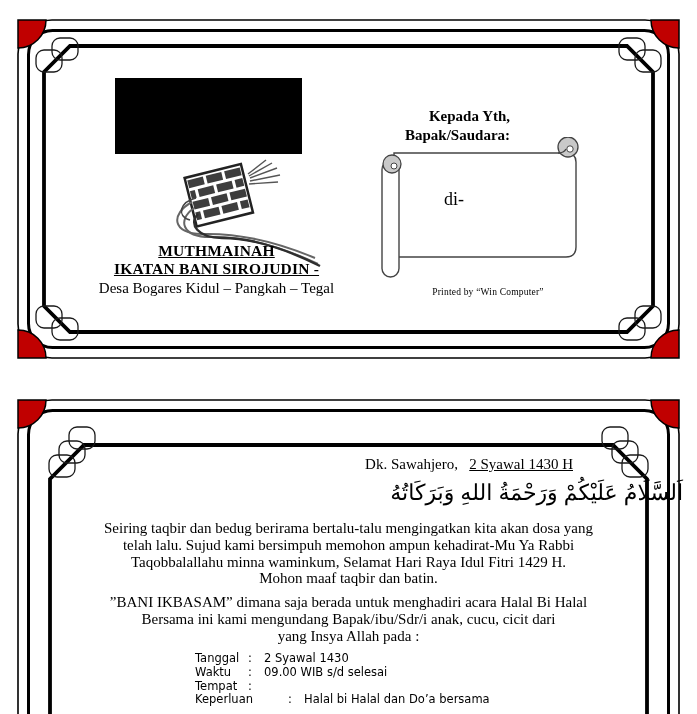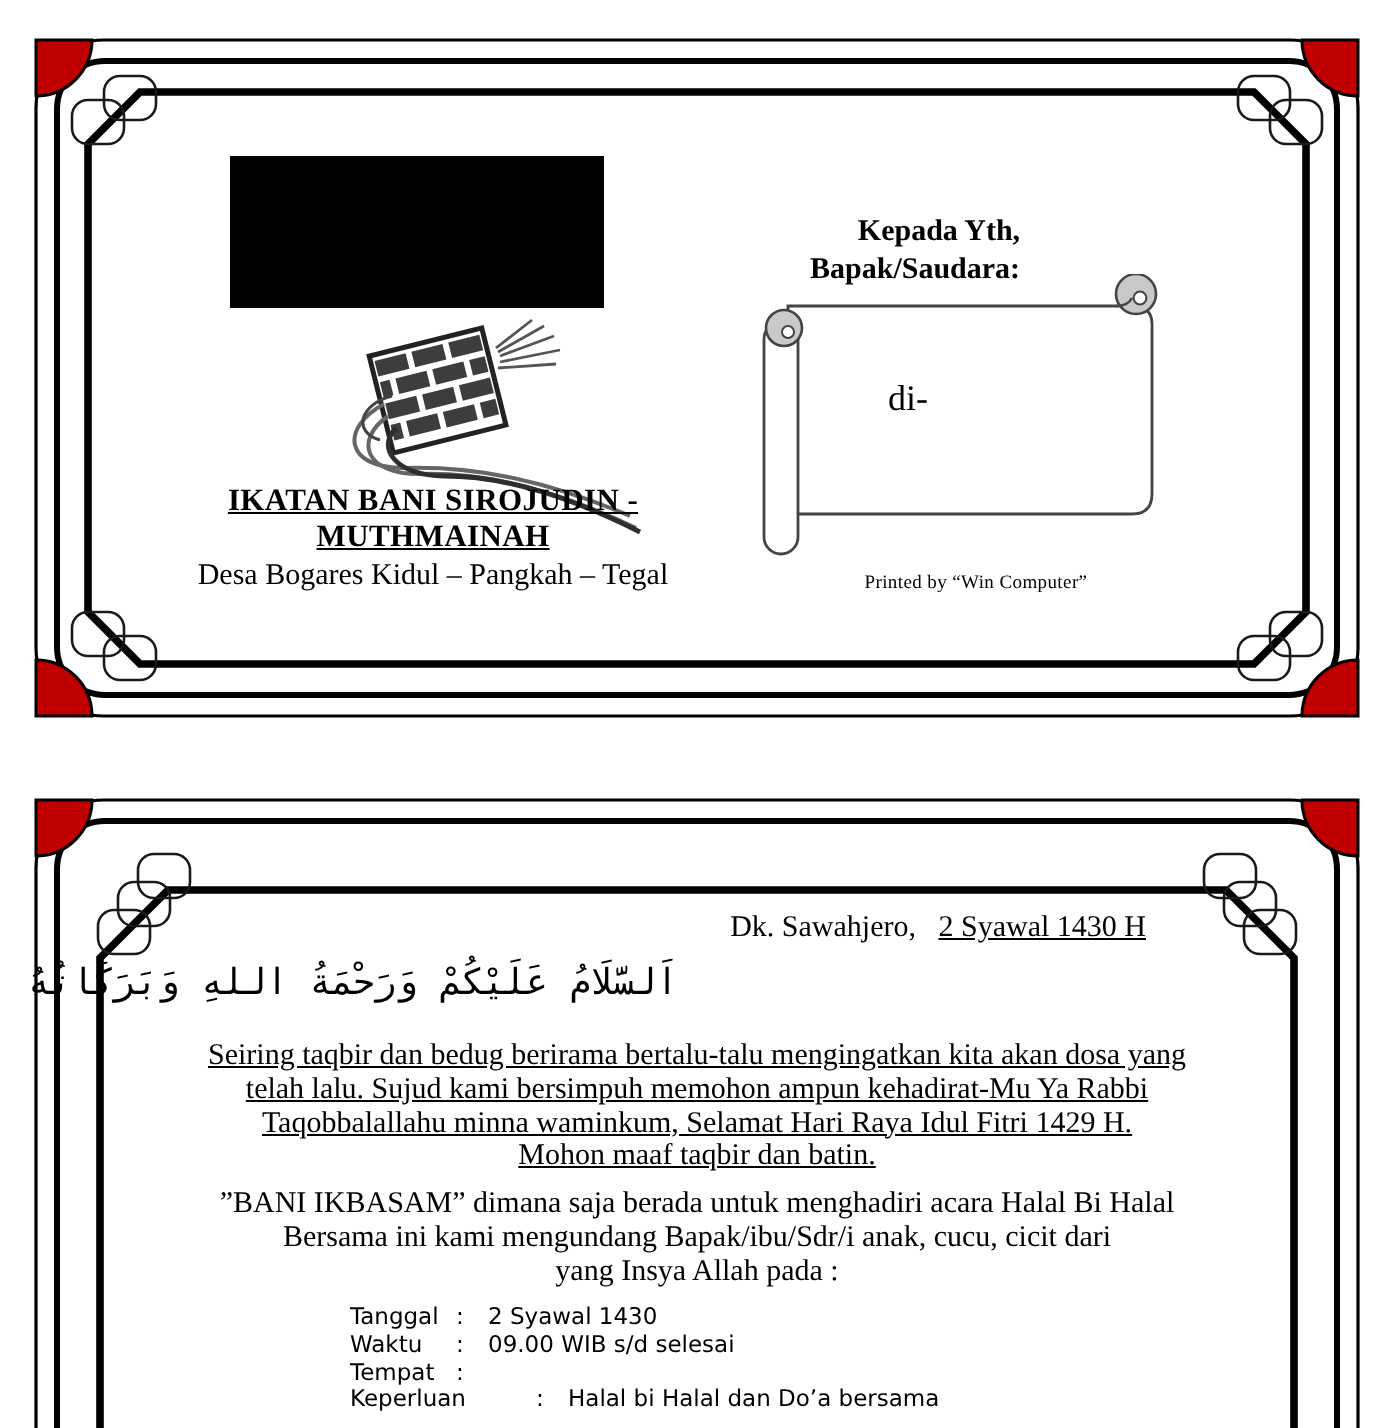--- a/index.html
+++ b/index.html
@@ -40,35 +40,35 @@
     font-size:9.5px;letter-spacing:.2px;margin-top:32px;
   }
 
   
   .dateline{
     position:absolute;right:110px;top:60px;
     font-weight:normal;font-size:15px;white-space:nowrap;
   }
   .dateline .udl{text-decoration:underline;}
   .arabic{
-    position:absolute;left:0;top:84px;width:100%;text-align:left;
-    font-family:Liberation Mono, monospace;font-size:18px;line-height:26px;
+    position:absolute;left:0;top:84px;width:100%;text-align:right;
+    font-family:Liberation Sans, sans-serif;font-size:22px;line-height:26px;
     direction:rtl;
   }
   .para{
     position:absolute;left:30px;width:609px;text-align:center;
     font-size:15px;line-height:16.8px;
   }
-  #para1{top:124px;text-decoration:underline;}
+  #para1{top:124px;}
   #para2{top:198px;}
   .details{
     position:absolute;left:161px;top:256px;width:470px;
     font-family:"DejaVu Sans", sans-serif;font-size:11.5px;line-height:13.8px;
   }
-  .drow{display:flex;}
+  .drow{display:flex;margin-left:20px;}
   .dlabel{width:53px;flex:0 0 auto;}
   .dcolon{width:16px;flex:0 0 auto;text-align:left;}
   .drow.wide .dlabel{width:93px;}
   .dvalue{white-space:nowrap;}
 </style>
 </head>
 <body>
 
 <div class="card" id="card1">
 
@@ -132,22 +132,22 @@
 
     <g stroke="#666" stroke-width="2" fill="none">
       <path d="M42 44 C20 56, 22 76, 52 76 C90 75, 125 83, 165 100"></path>
       <path d="M44 50 C27 62, 32 79, 60 79 C95 78, 130 88, 168 106"></path>
       <path d="M48 56 C38 66, 48 80, 72 80 C105 80, 138 92, 170 108" stroke="#2e2e2e" stroke-width="2.4"></path>
       <path d="M46 40 C30 44, 26 58, 40 62" stroke="#444" stroke-width="1.6"></path>
     </g>
   </svg>
 
   <div class="org-block">
+    <div class="org-line">MUTHMAINAH</div>
     <div class="org-line">IKATAN BANI SIROJUDIN -</div>
-    <div class="org-line">MUTHMAINAH</div>
     <div class="org-addr">Desa Bogares Kidul – Pangkah – Tegal</div>
   </div>
 
   <div class="recipient">
     <div>Kepada Yth,</div>
     <div>Bapak/Saudara:</div>
   </div>
 
   <div class="scroll-wrap">
     <svg class="scroll-art" viewBox="0 0 220 155">

